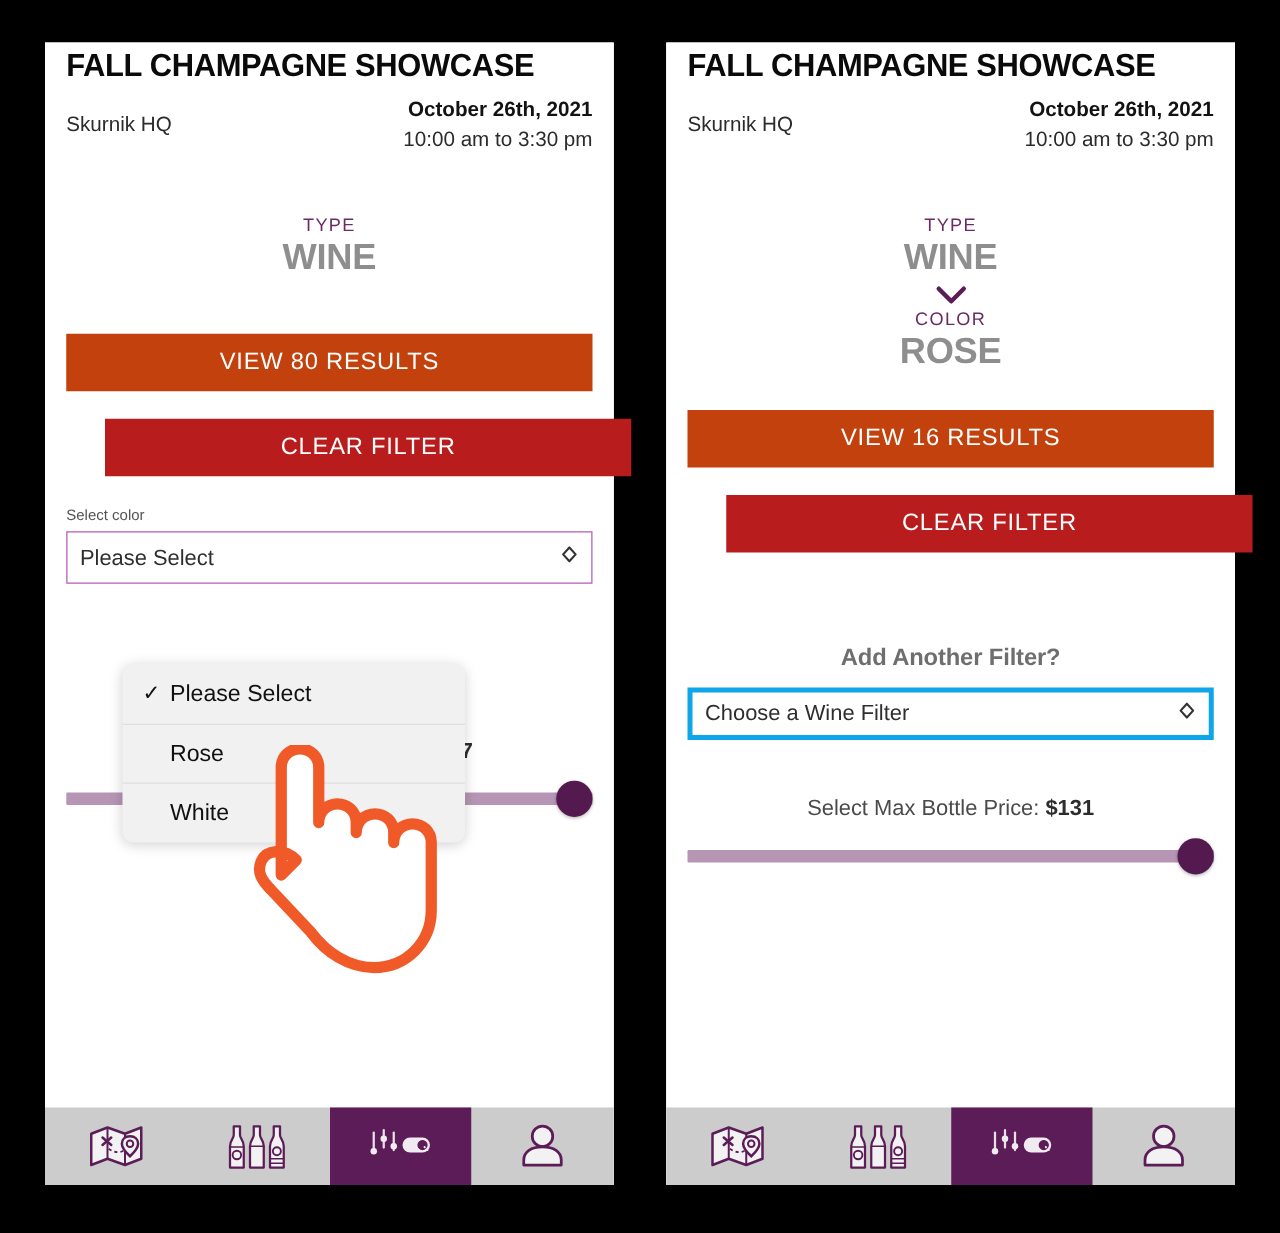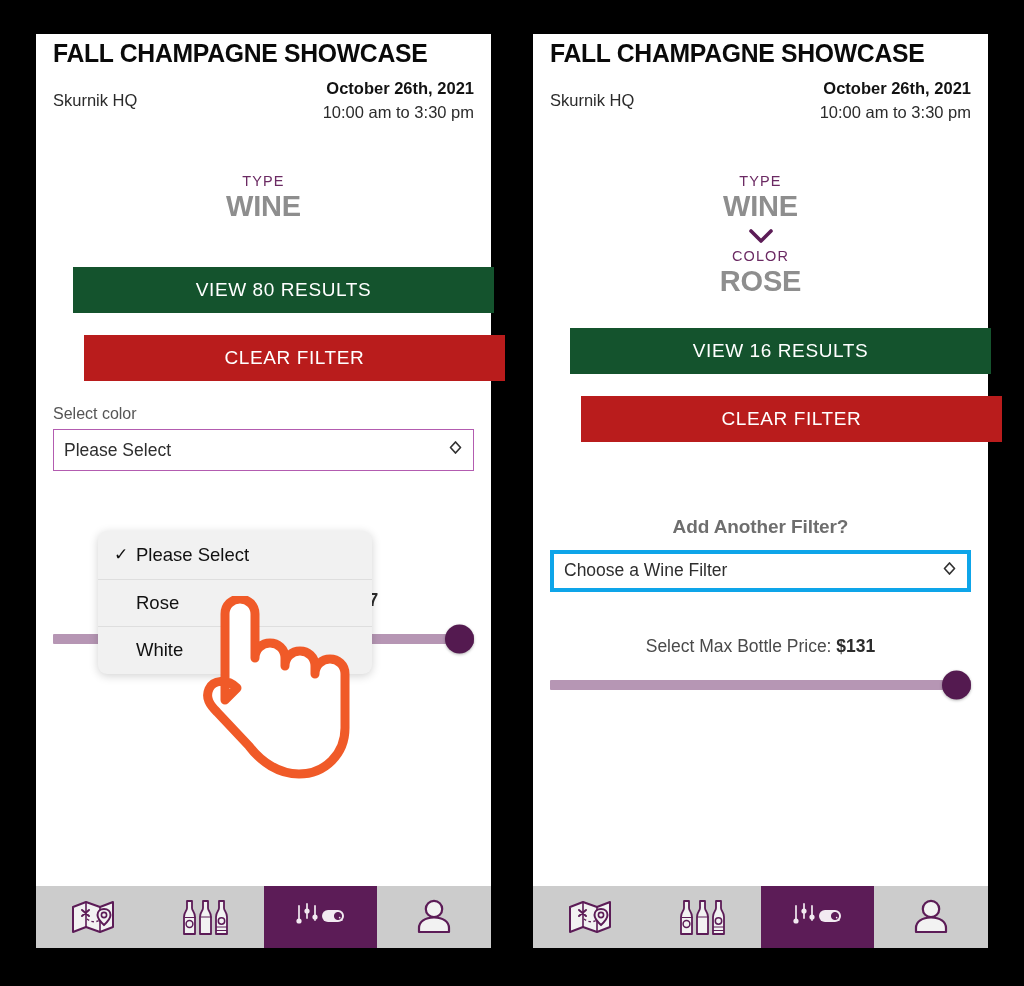--- a/index.html
+++ b/index.html
@@ -104,27 +104,27 @@
     justify-content: center;
     height: 46px;
     width: 100%;
     border: none;
     color: #ffffff;
     font-size: 19px;
     letter-spacing: 0.6px;
     font-family: "Liberation Sans", sans-serif;
     cursor: pointer;
   }
-  .btn-primary { background: #14532d; margin-left: 20px; }
+  .btn-primary { background: #c2410c; }
   .btn-secondary { background: #b91c1c; margin-top: 22px; margin-left: 31px; }
 
   
   .select-group { padding: 0 17px; }
   .field-label {
-    font-size: 16px;
+    font-size: 12px;
     color: #555555;
     margin-bottom: 6px;
   }
   .select-box {
     position: relative;
     display: flex;
     align-items: center;
     height: 42px;
     background: #ffffff;
     border: 1.6px solid #b35cb0;

